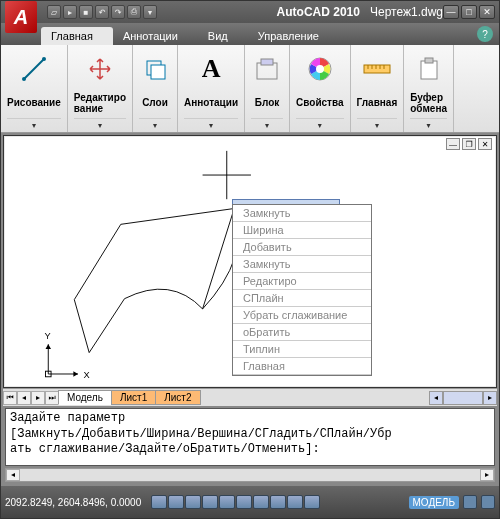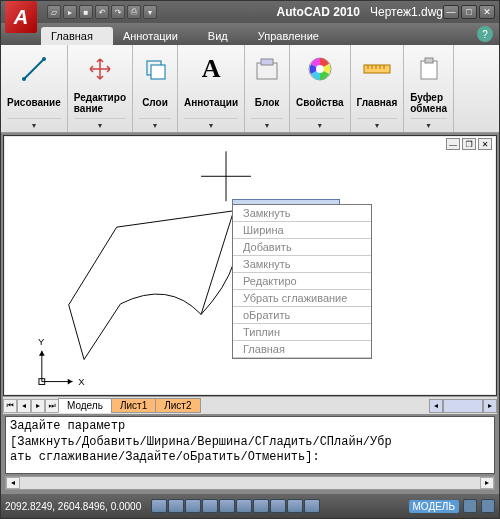--- a/index.html
+++ b/index.html
@@ -51,21 +51,21 @@
   .sheet-scroll { margin-left:auto; display:flex;}
   .sheet-scroll span{ width:14px;height:14px;border:1px solid #999;background:#d0d8f0;display:flex;align-items:center;justify-content:center;font-size:8px;}
   
   
   .cmdwin { height:58px; background:#fff; border:1px solid #555; margin:2px; font-family: "Courier New", monospace; font-size:12px; padding:2px 4px; overflow:hidden; line-height:1.3;}
   .cmd-scroll { height:14px; background:#e0e0e0; display:flex; border:1px solid #999; margin:0 2px 2px 2px;}
   .cmd-scroll .arrow{width:14px;text-align:center;border:1px solid #aaa;background:#f0f0f0;font-size:8px;}
   .cmd-scroll .track{flex:1;}
   
   
-  .statusbar { height:24px; background: linear-gradient(#666,#444); color:#fff; display:flex; align-items:center; font-size:10px; padding:0 4px; gap:6px;}
+  .statusbar { height:32px; background: linear-gradient(#666,#444); color:#fff; display:flex; align-items:center; font-size:10px; padding:0 4px; gap:6px;}
   .status-coords { flex:0 0 auto;}
   .status-icons { display:flex; gap:1px; margin-left:4px;}
   .status-icons span{width:16px;height:14px;background:linear-gradient(#9ac,#68a);border:1px solid #345;border-radius:2px;}
   .status-right { margin-left:auto; display:flex; align-items:center; gap:4px;}
   .status-model { background:#5a9bd5; padding:1px 4px; border-radius:2px;}
 </style>
 </head>
 <body>
 
 <div class="window">
@@ -217,20 +217,21 @@
         </g>
       </svg>
       
       <div class="ctx-header" style="left:228px;top:63px;">Задайте параметр</div>
       <div class="ctx-menu" style="left:228px;top:68px;">
         <div class="ctx-item">Замкнуть</div>
         <div class="ctx-item">Ширина</div>
         <div class="ctx-item">Добавить</div>
         <div class="ctx-item">Замкнуть</div>
         <div class="ctx-item">Редактиро</div>
+        <div class="ctx-item">СПлайн</div>
         <div class="ctx-item">Убрать сглаживание</div>
         <div class="ctx-item">оБратить</div>
         <div class="ctx-item">Типлин</div>
         <div class="ctx-item">Главная</div>
       </div>
     </div>
 
     <div class="sheet-tabs">
       <div class="sheet-nav">
         <span>⏮</span>

